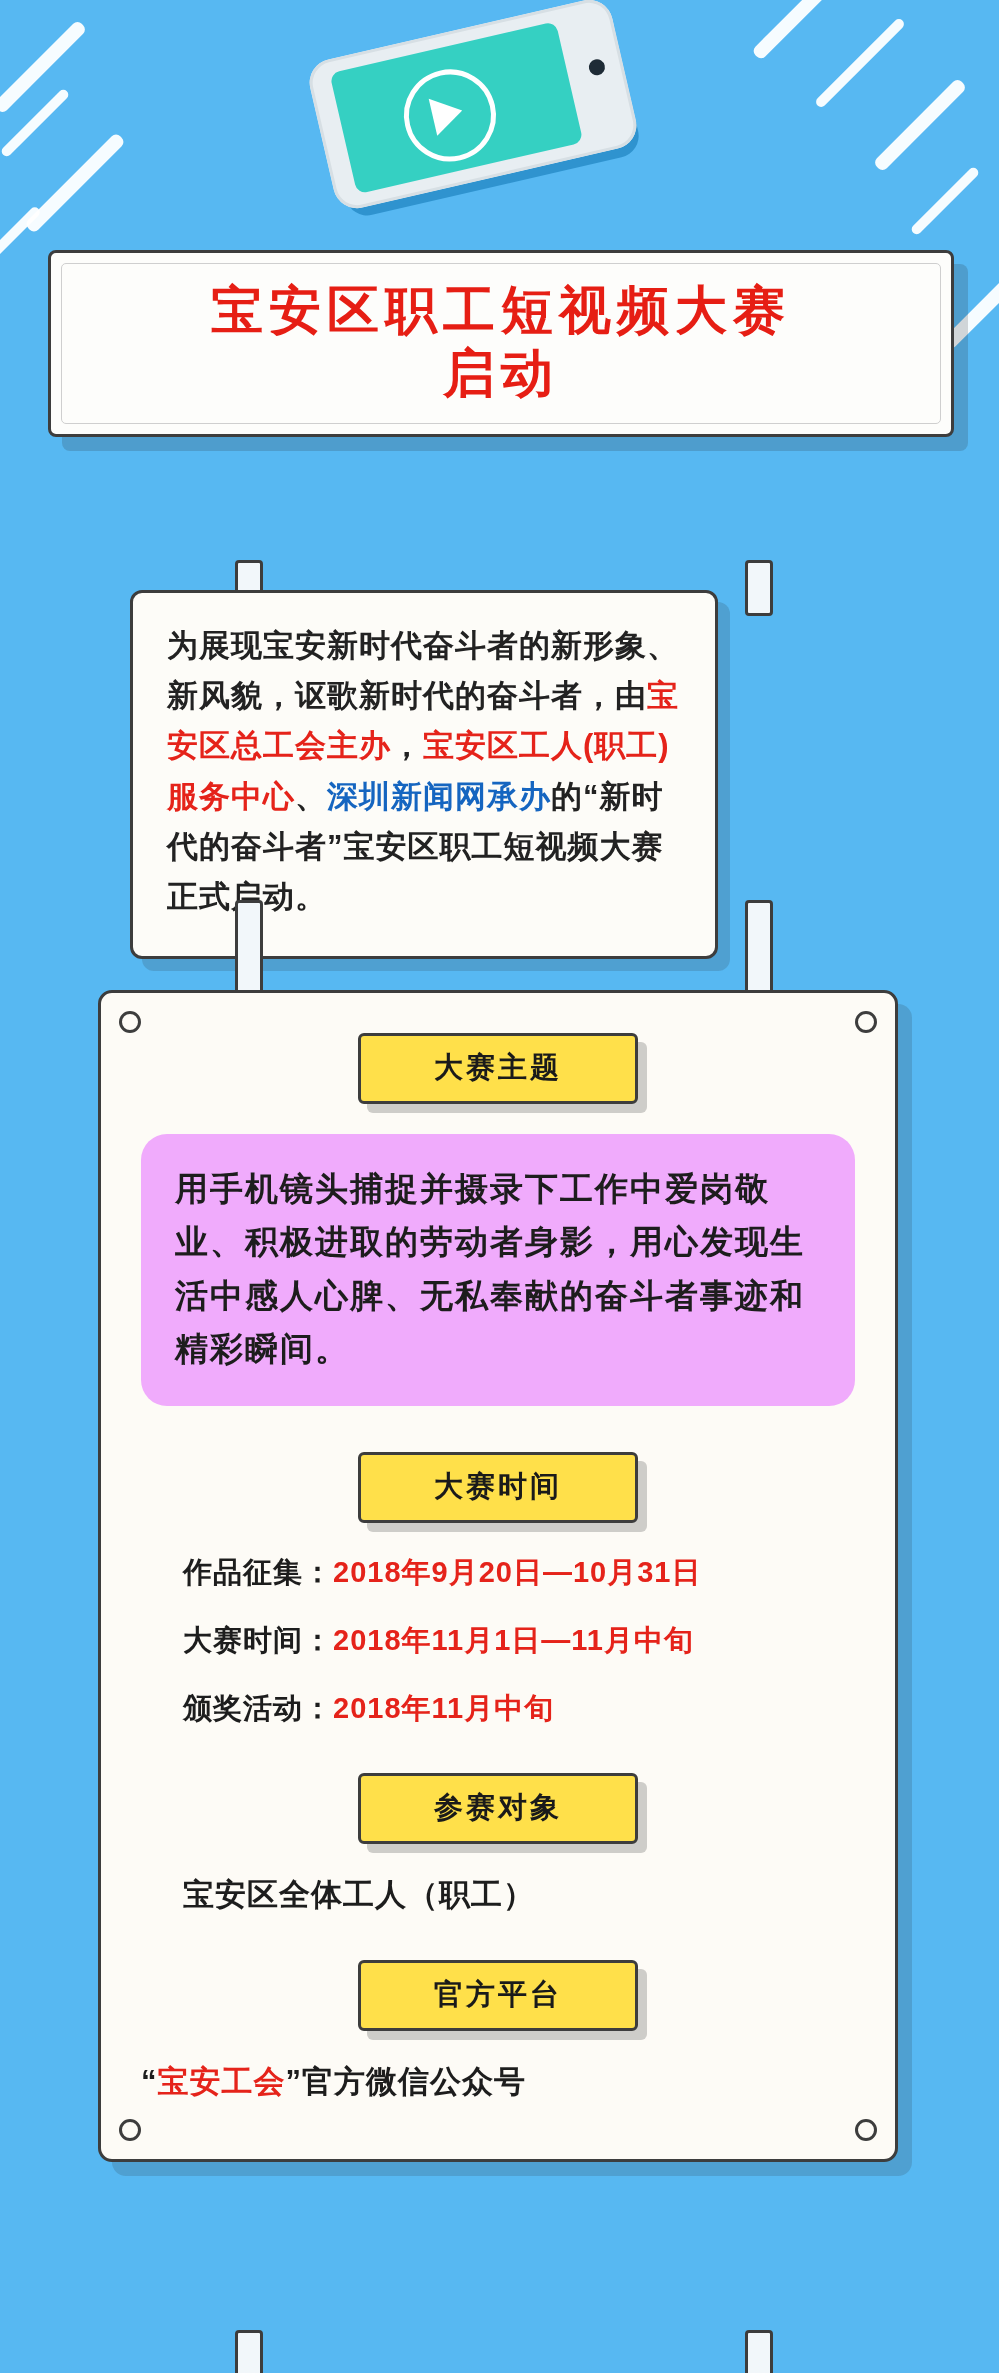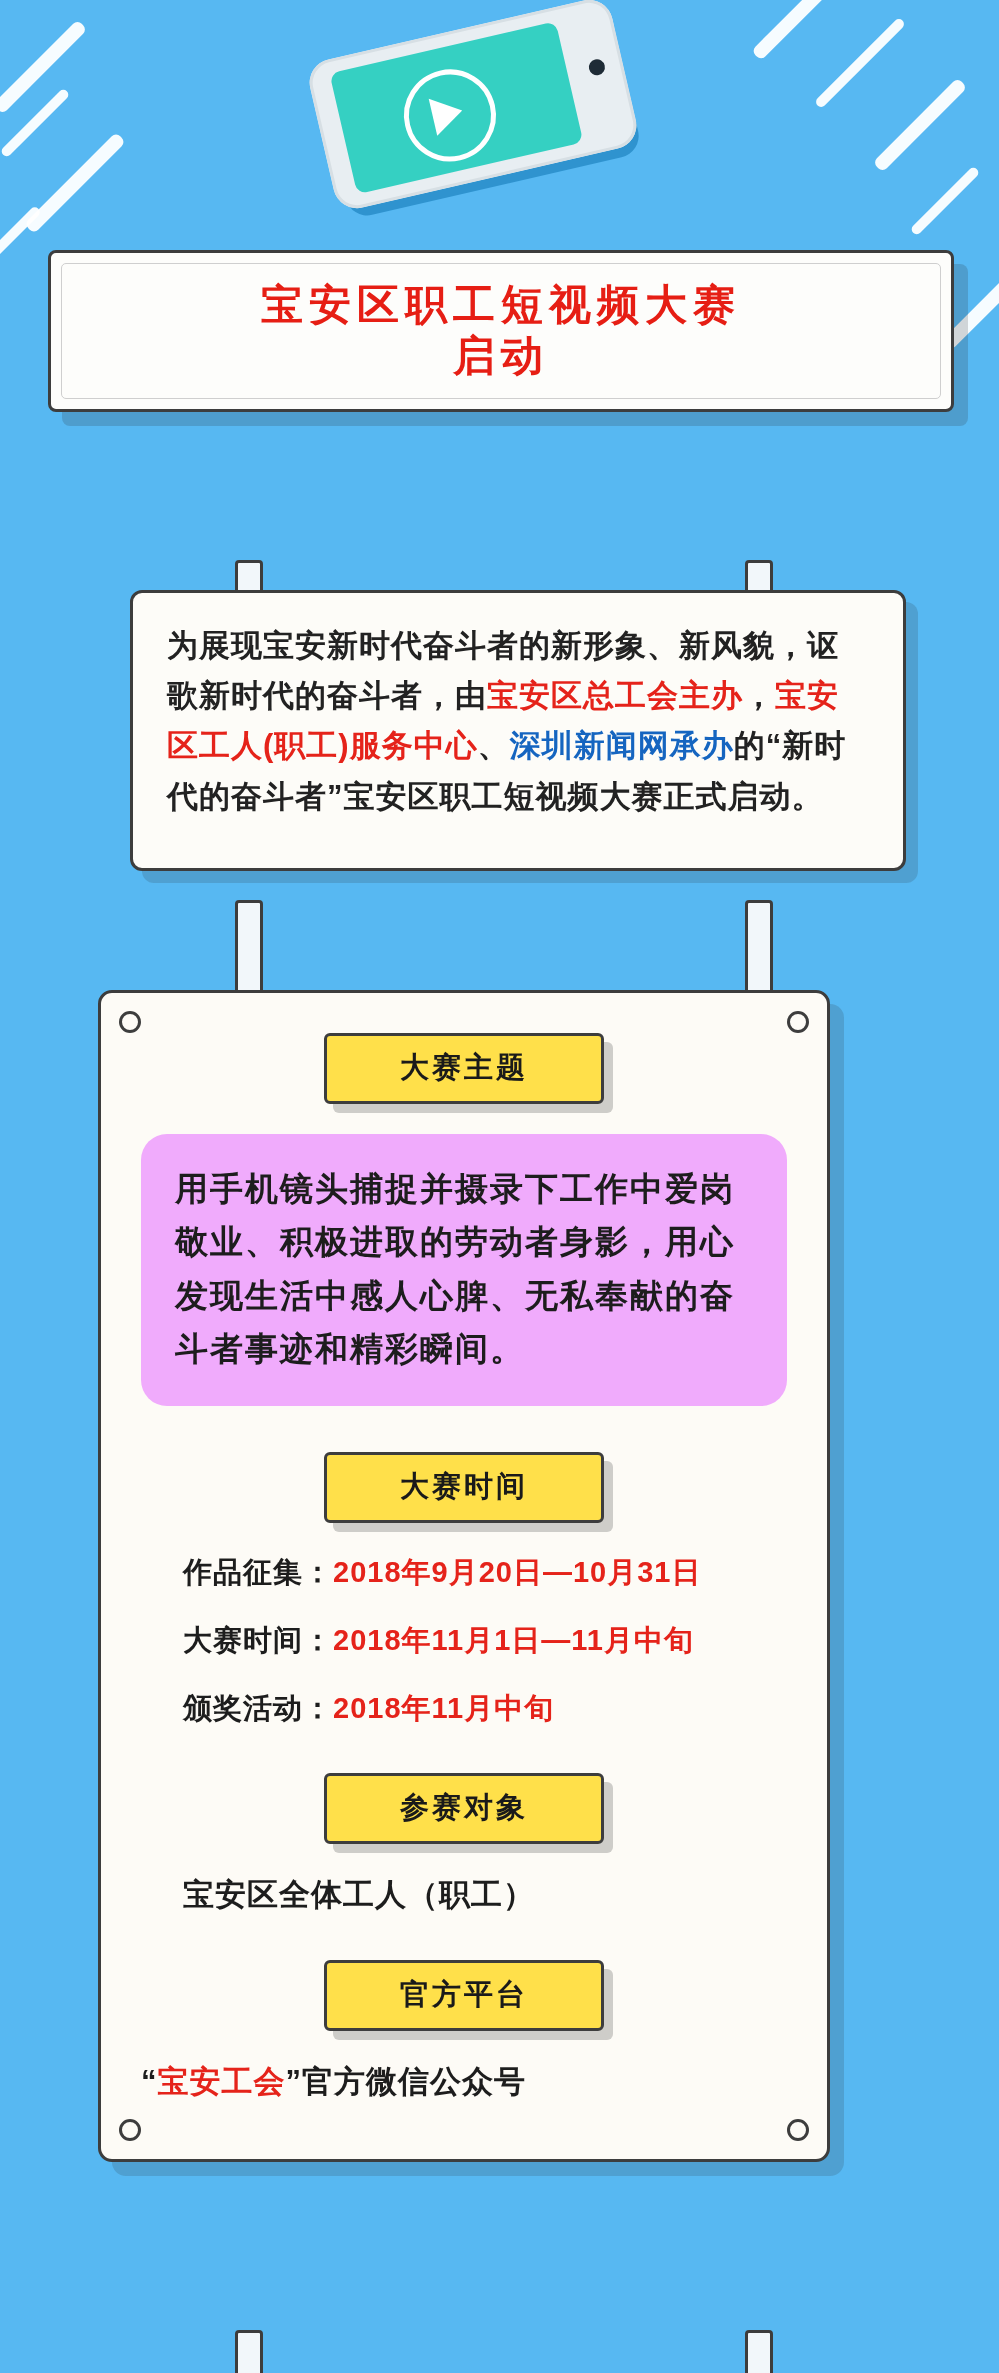--- a/index.html
+++ b/index.html
@@ -96,63 +96,63 @@
   .title-board .inner-line{
     position:absolute;
     left:10px; right:10px; top:10px; bottom:10px;
     border:1px solid #cfcfcf;
     border-radius:5px;
     pointer-events:none;
   }
   .title-text{
     color:#e61e14;
     font-weight:bold;
-    font-size:42px;
+    font-size:52px;
     line-height:1.22;
     letter-spacing:6px;
     margin:0;
   }
 
   
   .pole{
     position:absolute;
     background:#f2f7fa;
     border:3px solid #3d3d3d;
     border-radius:4px;
     width:22px;
   }
 
   
   .intro-card{
     position:absolute;
     left:130px; top:590px;
-    width:776px;
+    width:588px;
     background:#fdfcf8;
     border:3px solid #3d3d3d;
     border-radius:12px;
     box-shadow:12px 12px 0 rgba(40,40,40,.16);
-    padding:28px 34px 46px;
+    padding:28px 34px 34px;
     box-sizing:border-box;
   }
   .intro-text{
     font-size:31px;
     line-height:1.62;
     color:#222;
     font-weight:bold;
     margin:0;
     letter-spacing:1px;
   }
   .hl-red{color:#e5231a;}
   .hl-blue{color:#1565c0;}
 
   
   .main-board{
     position:absolute;
     left:98px; top:990px;
-    width:732px;
+    width:800px;
     background:#fdfbf6;
     border:3px solid #3d3d3d;
     border-radius:14px;
     box-shadow:14px 14px 0 rgba(40,40,40,.16);
     padding:40px 40px 56px;
     box-sizing:border-box;
   }
   .screw{
     position:absolute;
     width:16px;height:16px;

